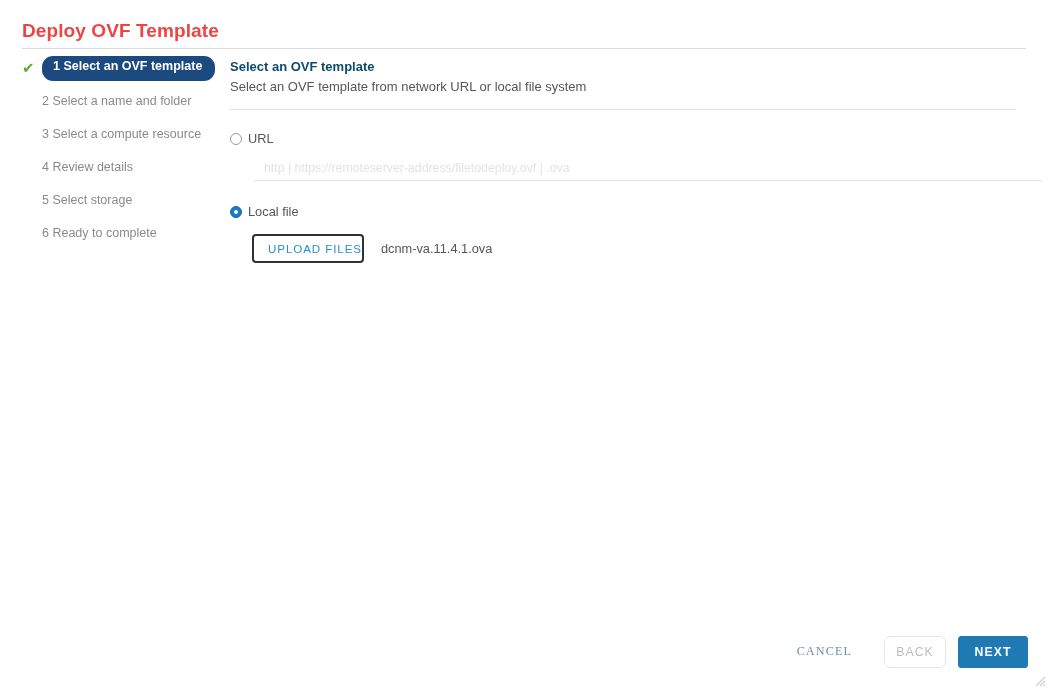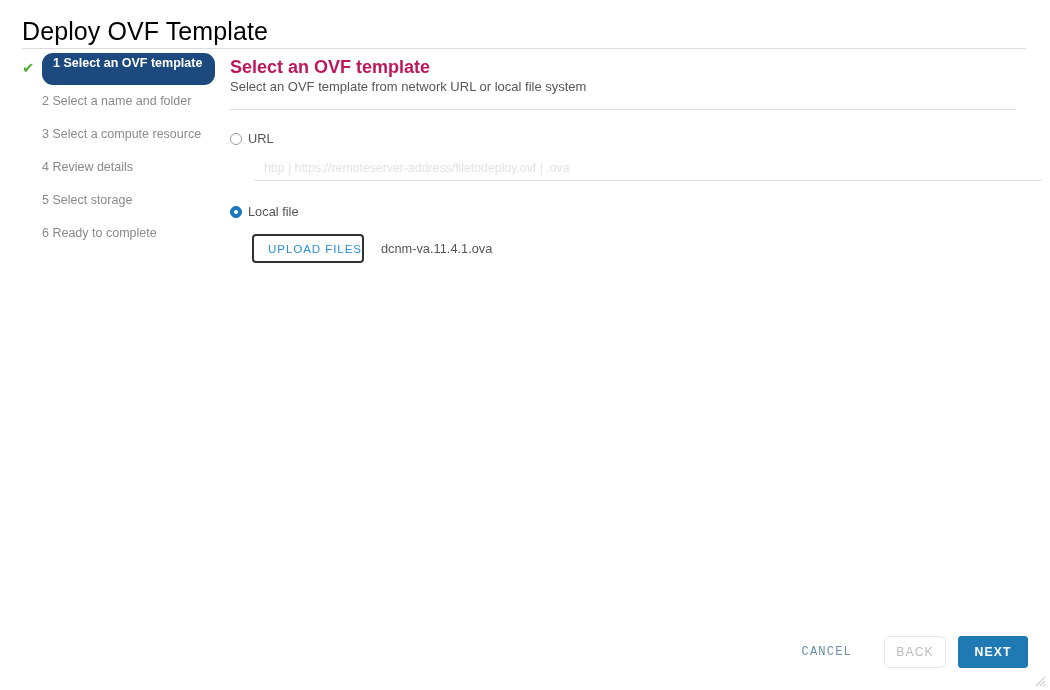--- a/index.html
+++ b/index.html
@@ -16,23 +16,23 @@
     font-family: "Liberation Sans", "DejaVu Sans", sans-serif;
     color: #565656;
     overflow: hidden;
   }
 
   
   #wizard-title {
     position: absolute;
     left: 22px;
     top: 18px;
-    font-size: 25px;
-    font-weight: 400;
-    color: #000000;
+    font-size: 19px;
+    font-weight: 700;
+    color: #ef4444;
     letter-spacing: 0.1px;
     line-height: 26px;
   }
   #title-divider {
     position: absolute;
     left: 22px;
     top: 48px;
     width: 1004px;
     height: 1px;
     background: #dcdcdc;
@@ -72,38 +72,38 @@
   }
   .step-row.active {
     height: 21px;
   }
   .step-row.active .step-pill {
     background: #1c4a7e;
     border-radius: 11px;
     color: #ffffff;
     font-weight: bold;
     font-size: 12.5px;
-    padding: 3px 13px 15px 11px;
+    padding: 3px 13px 8px 11px;
     line-height: 14px;
     white-space: nowrap;
     display: inline-block;
   }
   .step-spacer { height: 11px; }
 
   
   #content-pane {
     position: absolute;
     left: 230px;
     top: 58px;
     width: 786px;
   }
   #content-heading {
-    font-size: 18px;
+    font-size: 13px;
     font-weight: bold;
-    color: #be185d;
+    color: #0c4a6e;
     line-height: 18px;
   }
   #content-subheading {
     font-size: 13px;
     color: #565656;
     line-height: 20px;
     margin-top: 1px;
   }
   #content-divider {
     margin-top: 12px;
@@ -214,21 +214,21 @@
     position: absolute;
     right: 22px;
     bottom: 22px;
     display: flex;
     align-items: center;
   }
   #cancel-button {
     background: transparent;
     border: none;
     color: #6b8fa8;
-    font-family: Liberation Mono, monospace;
+    font-family: Liberation Serif, serif;
     font-size: 12.2px;
     letter-spacing: 1.1px;
     padding: 9px 12px;
     cursor: pointer;
   }
   #back-button {
     background: #ffffff;
     border: 1px solid #e6e6e6;
     border-radius: 6px;
     color: #bdbdbd;

